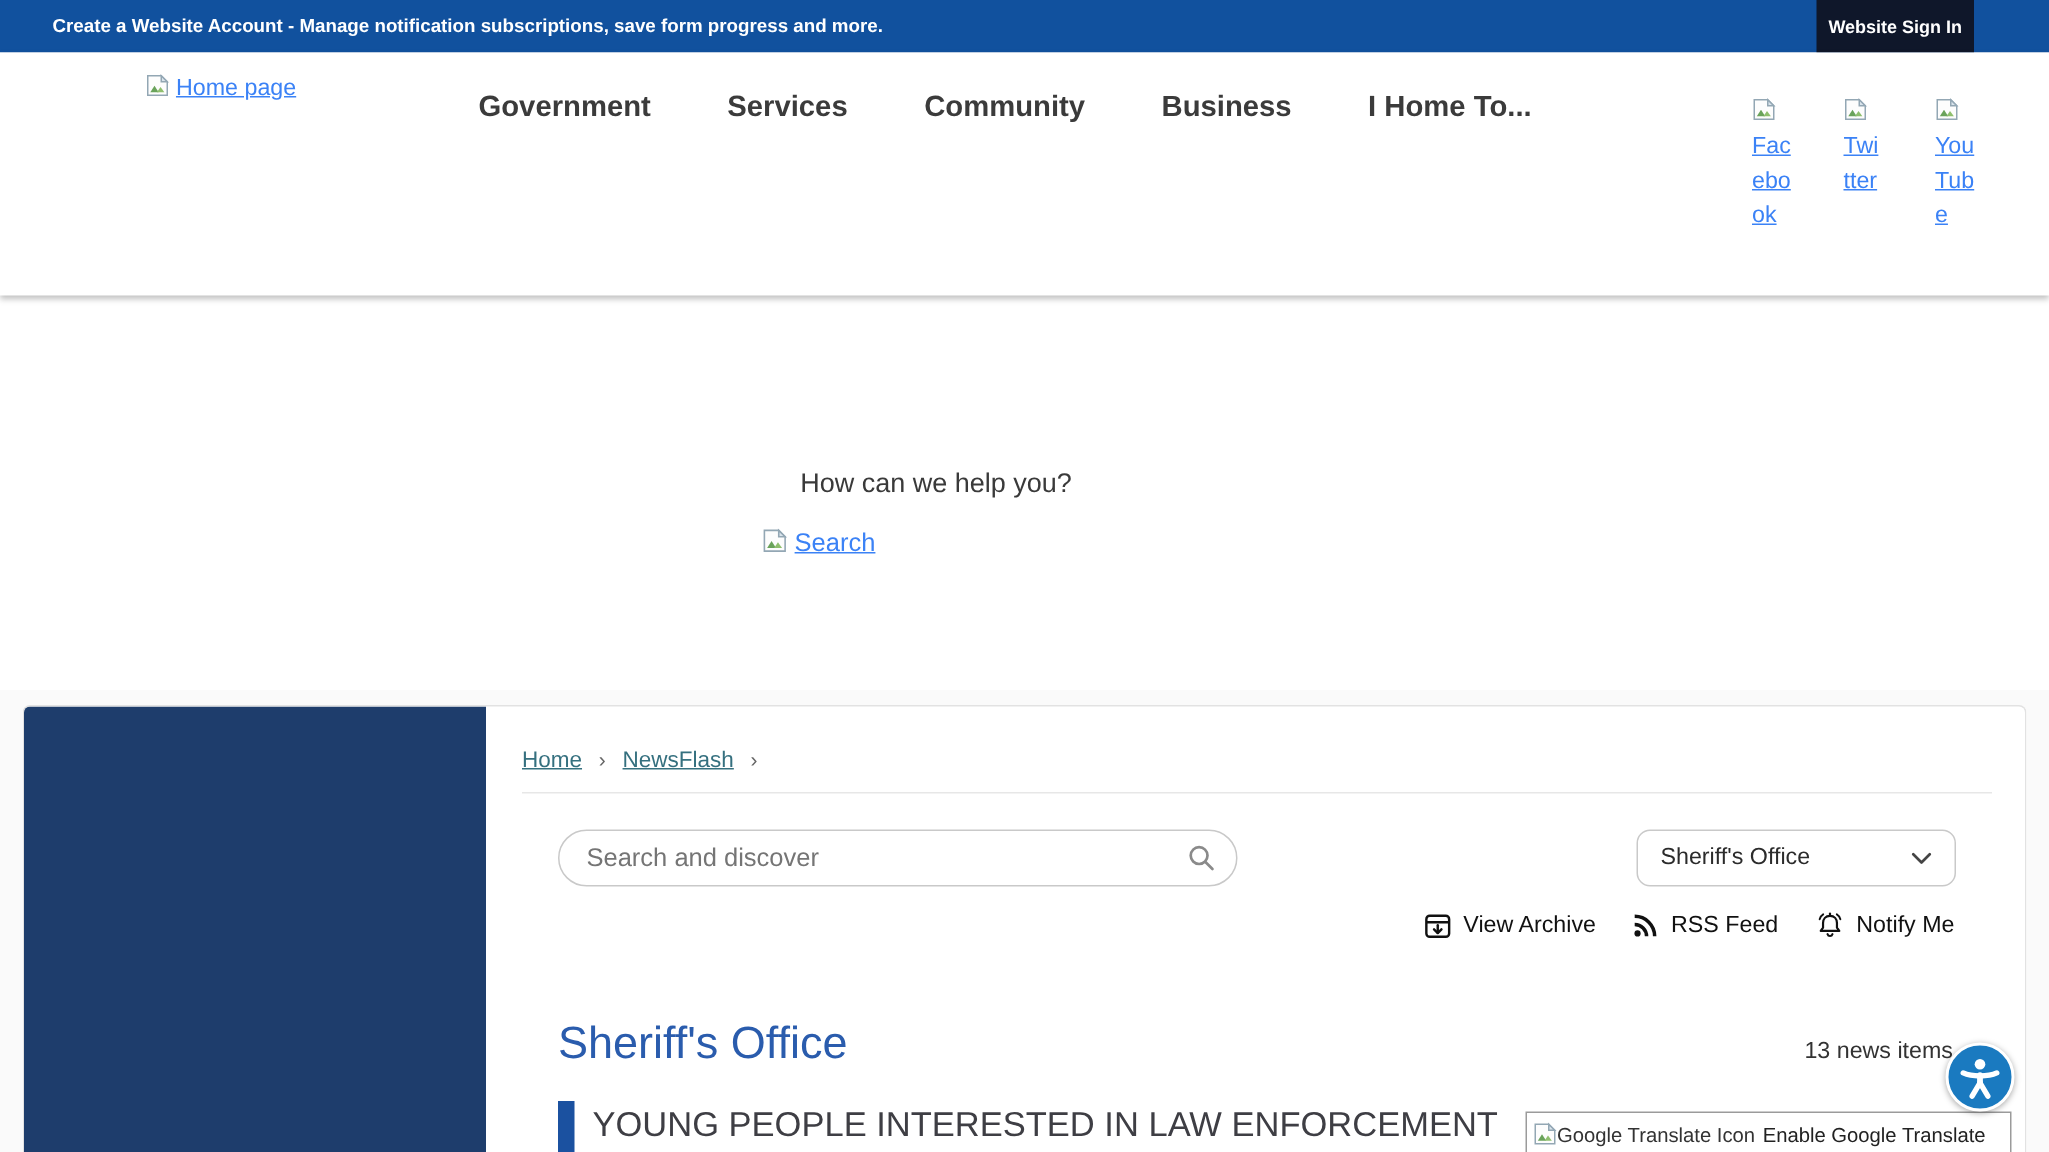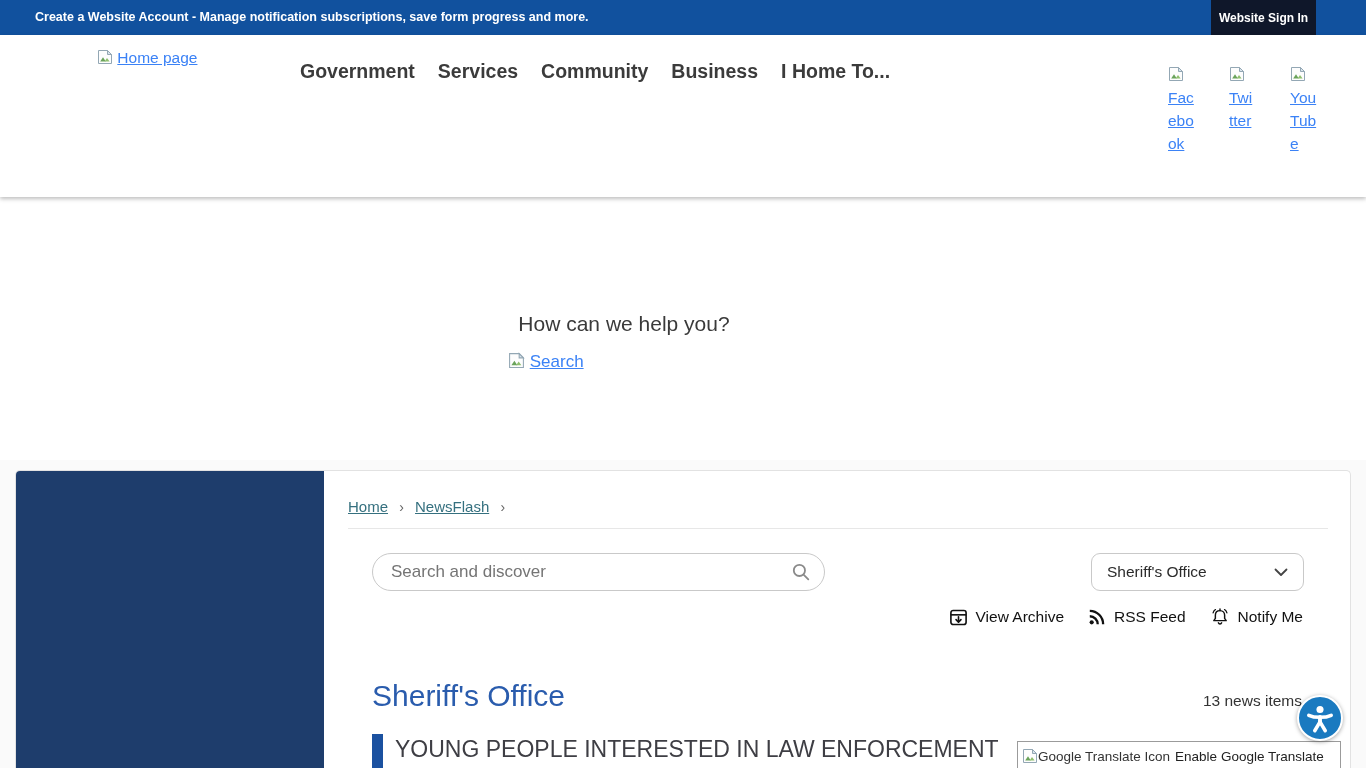--- a/index.html
+++ b/index.html
@@ -14,34 +14,34 @@
   .signin-btn { position:absolute; right:50px; top:0; height:35px; width:105px;
                 background:#0f172a; border:none; color:#fff; font-size:12px;
                 font-weight:bold; cursor:pointer; font-family:inherit; }
 
   
   .header { position:absolute; left:0; top:35px; width:1366px; height:162px;
             background:#fff; box-shadow:0 2px 4px rgba(0,0,0,0.25); z-index:5; }
   .broken-link { color:#3b82f6; text-decoration:none; }
   .broken-link .alt-text { text-decoration:underline; }
   .home-link { position:absolute; left:97px; top:14px; font-size:15.5px; }
-  .main-nav { position:absolute; left:300px; top:25px; display:flex; gap:23px; }
+  .main-nav { position:absolute; left:319px; top:25px; display:flex; gap:51px; }
   .nav-item { font-size:19.5px; font-weight:bold; color:#3b3b3b;
               text-decoration:none; white-space:nowrap; cursor:pointer; }
   .social-row { position:absolute; left:1168px; top:28px; display:flex; gap:34px; }
   .social-link { display:inline-block; width:27px; font-size:15.5px;
                  line-height:23px; word-break:break-all; }
 
   .broken-ico { display:inline-block; vertical-align:-2px; }
 
   
   .mid-section { position:absolute; left:0; top:197px; width:1366px; height:263px;
                  background:#fff; }
   .help-prompt { position:absolute; left:0; top:115px; width:1200px;
-                 text-align:center; font-size:21px; color:#3a3a3a;padding-left:48px; }
+                 text-align:center; font-size:18px; color:#3a3a3a;padding-left:48px; }
   .search-broken { position:absolute; left:508px; top:155px; font-size:17px; }
 
   
   .main-bg { position:absolute; left:0; top:460px; width:1366px; height:308px;
              background:#fafafa; }
   .card { position:absolute; left:15px; top:470px; width:1336px; height:298px;
           background:#fff; border:1px solid #e2e2e2; border-bottom:none;
           border-radius:5px 5px 0 0; overflow:hidden; }
   .sidebar { position:absolute; left:0; top:0; width:308px; height:298px;
              background:#1e3d6c; }

